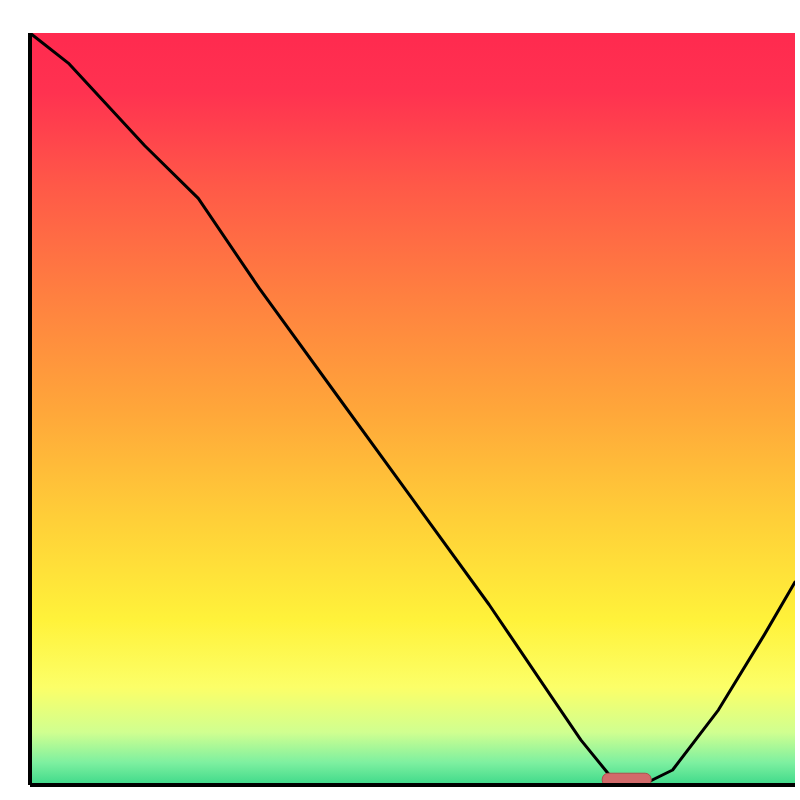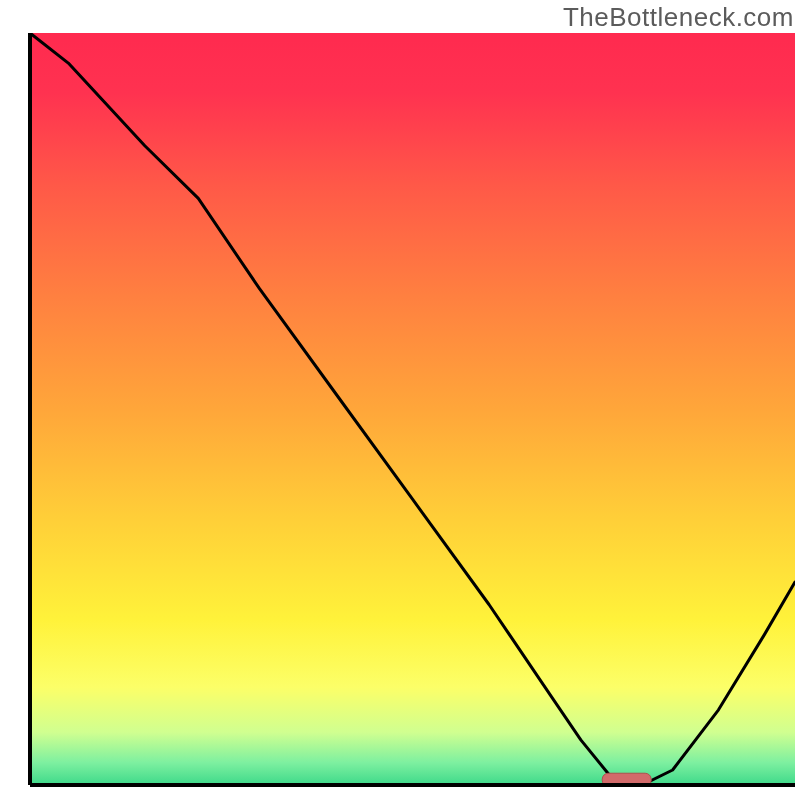--- a/index.html
+++ b/index.html
@@ -28,21 +28,20 @@
   }
   svg {
     display: block;
   }
 </style>
 </head>
 <body>
 
 <div class="stage">
 
-  <div class="watermark">TheBottleneck.com</div>
 
   <svg id="chart-svg" width="800" height="800" viewBox="0 0 800 800">
     <defs>
       <linearGradient id="bg-grad" x1="0" y1="0" x2="0" y2="1">
           <stop offset="0%" stop-color="#ff2a4f"></stop>
           <stop offset="8%" stop-color="#ff3250"></stop>
           <stop offset="20%" stop-color="#ff5848"></stop>
           <stop offset="35%" stop-color="#ff8040"></stop>
           <stop offset="50%" stop-color="#ffa63a"></stop>
           <stop offset="65%" stop-color="#ffd038"></stop>

